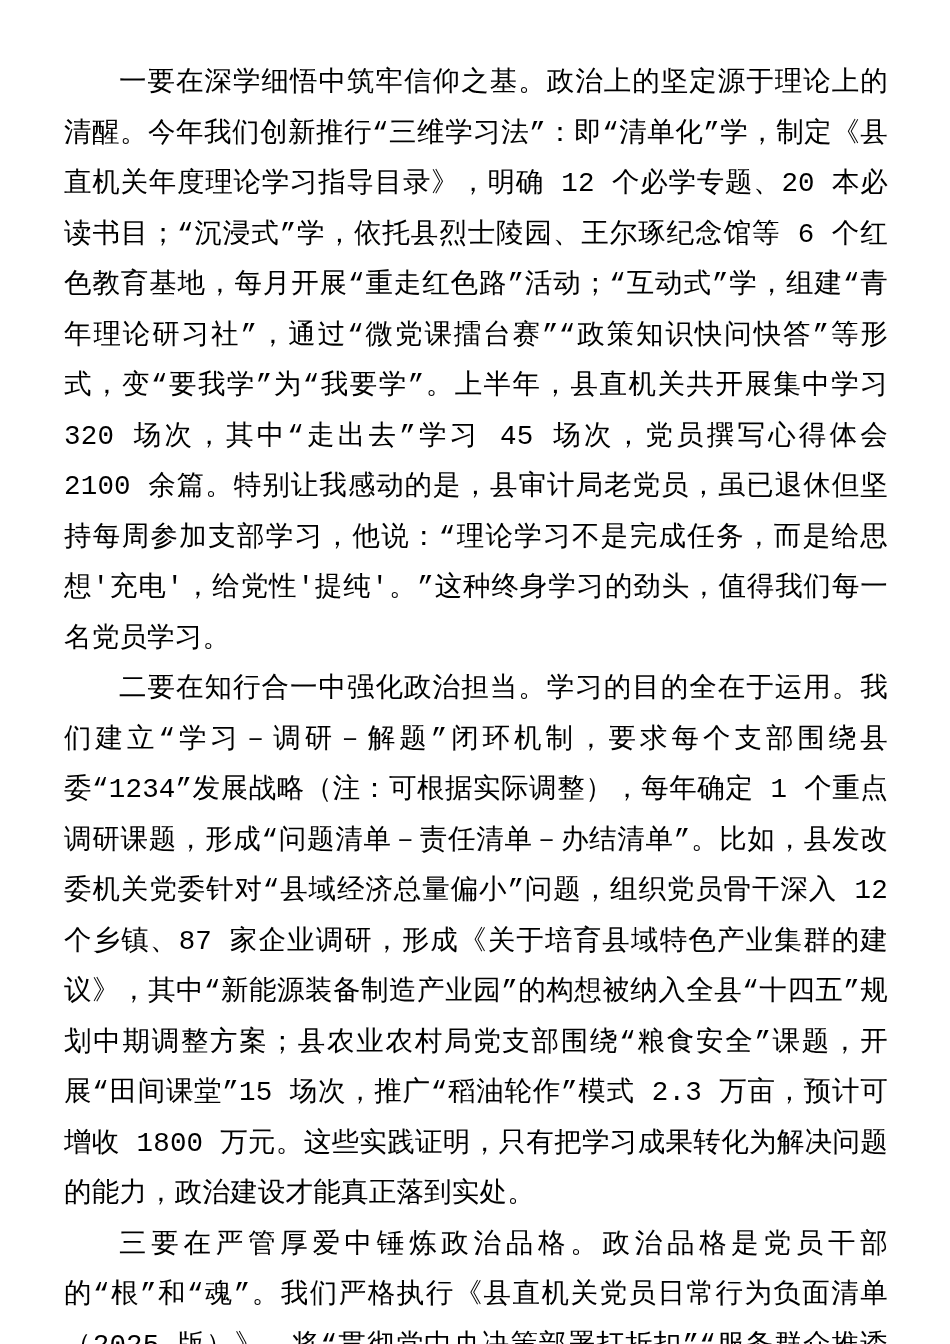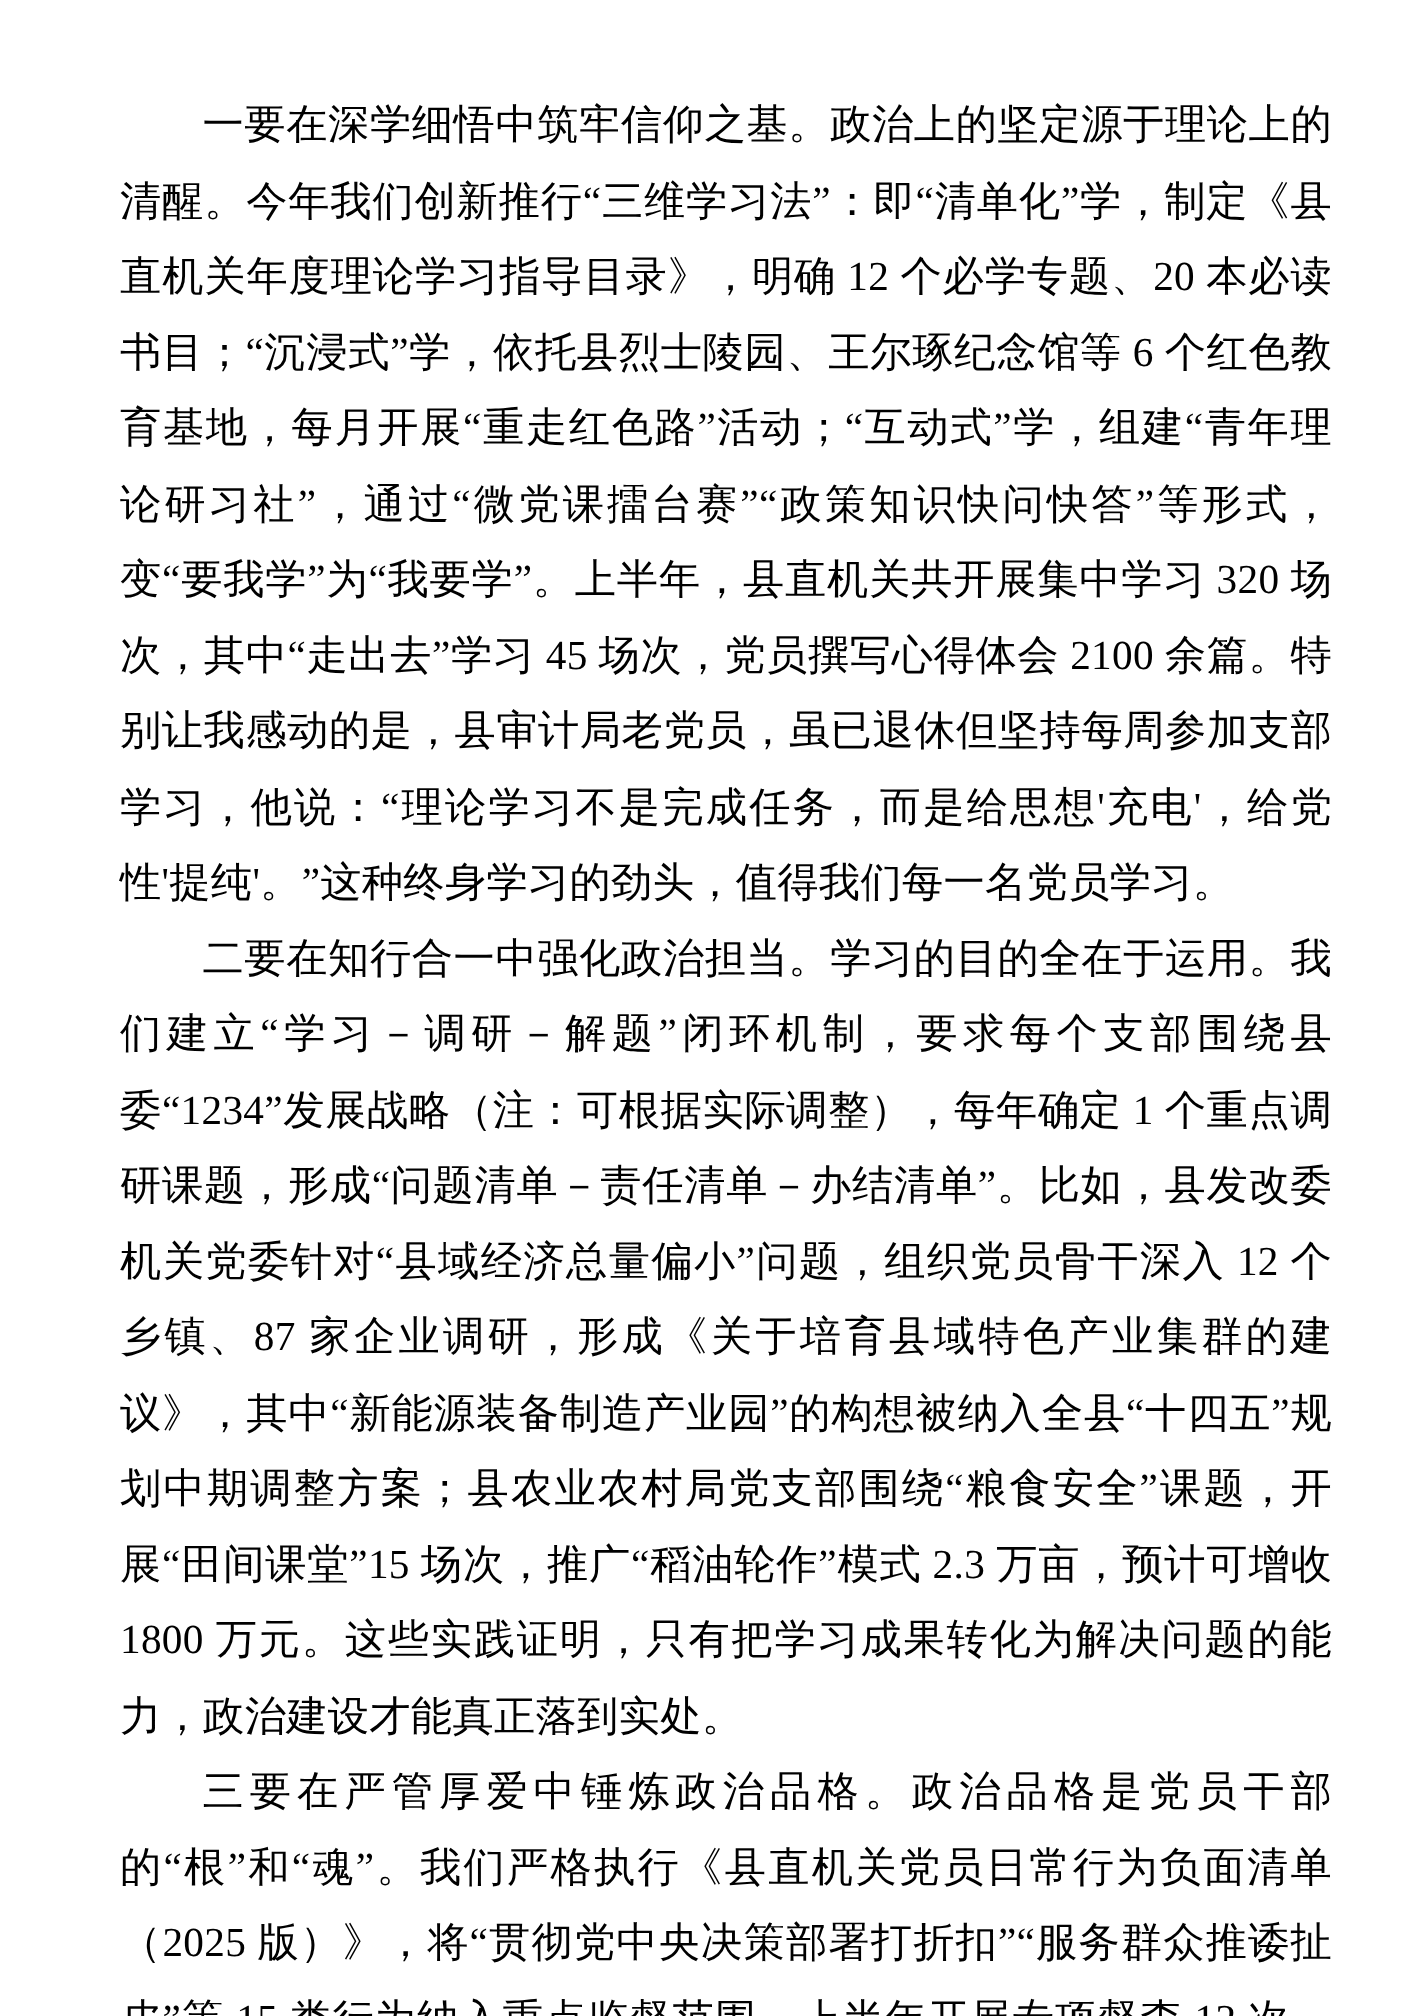--- a/index.html
+++ b/index.html
@@ -22,23 +22,24 @@
     background: #ffffff;
   }
   .doc-body {
     font-size: 27.5px;
     line-height: 50.5px;
     letter-spacing: 0.2px;
     text-align: justify;
     text-justify: inter-ideograph;
   }
   .para {
-    margin: 0 0 0 16px;
+    margin: 0 0 0 0;
     text-indent: 2em;
     white-space: normal;
+    font-family: Liberation Mono, monospace;
   }
   .para + .para {
     margin-top: 0px;
   }
 </style>
 </head>
 <body>
 
 <div class="page">
   <div class="doc-body">

